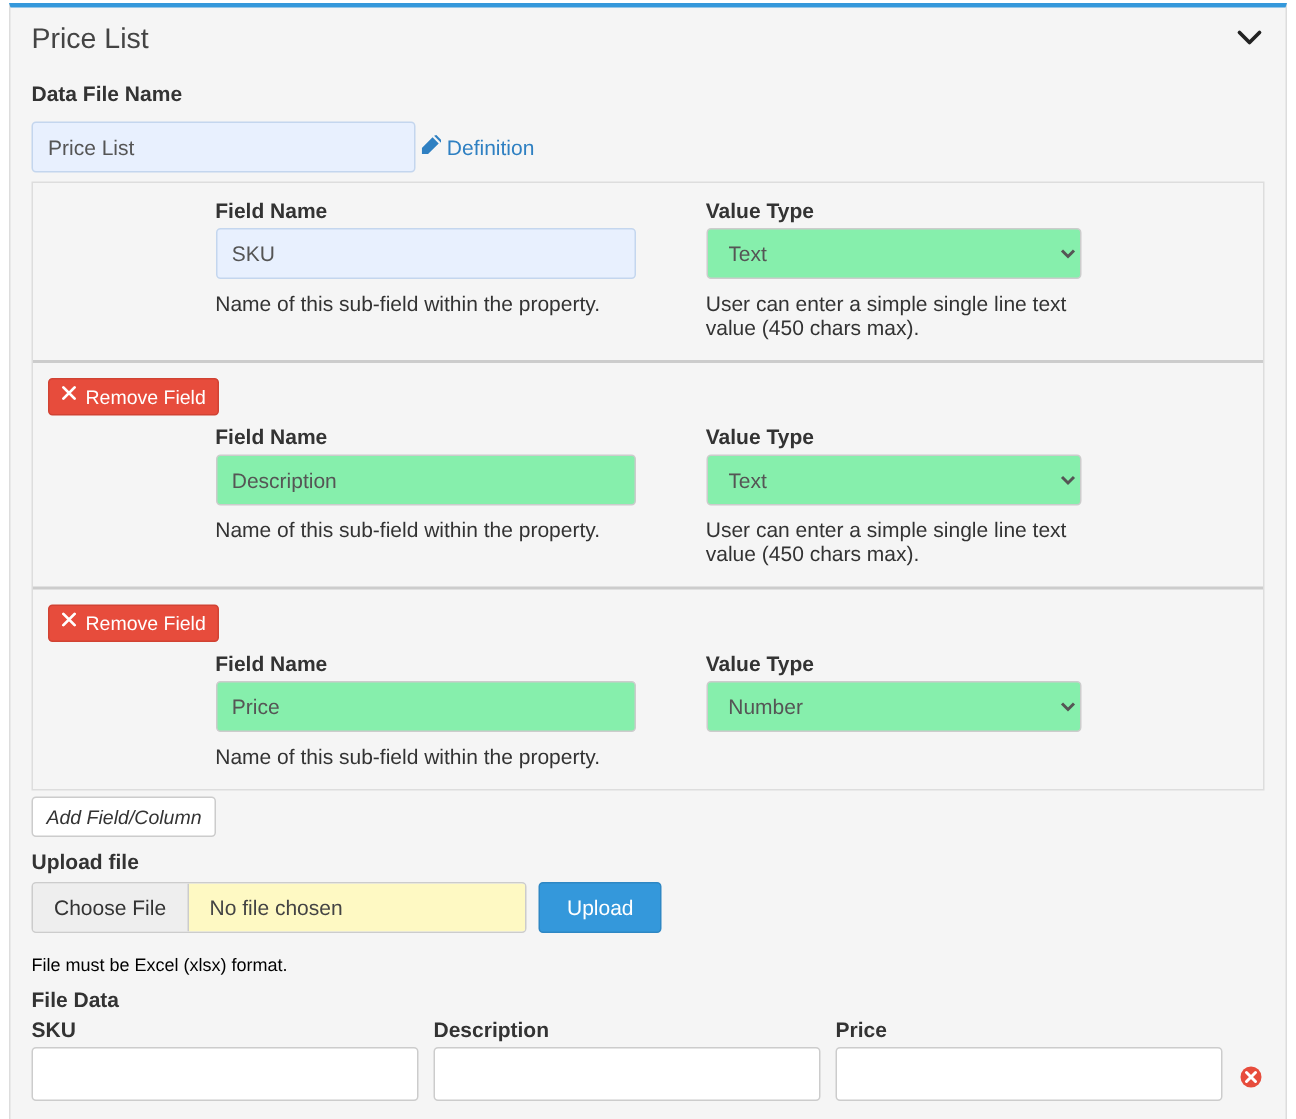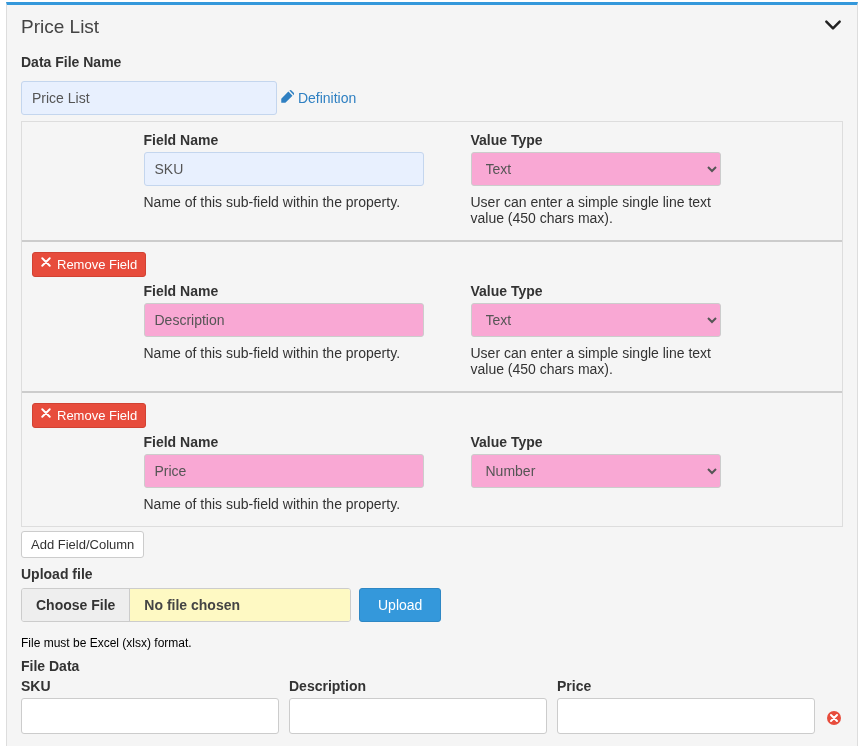--- a/index.html
+++ b/index.html
@@ -30,21 +30,21 @@
   .chevron svg { width: 20px; height: 20px; }
   .section { padding: 2px 14px 14px 14px; }
   .label-bold { font-weight: 700; margin: 8px 0 4px 0; }
   .input, .select {
     width: 100%;
     height: 34px;
     padding: 6px 10px;
     font-size: 14px;
     border: 1px solid #ccc;
     border-radius: 3px;
-    background: #f9a8d4;
+    background: #86efac;
     color: #555;
   }
   .input-lt {
     background: #e8f0fe;
     border-color: #c4d6ee;
   }
   .input-w { width: 256px; }
   .definition-link {
     display: inline-flex;
     align-items: flex-start;
@@ -85,34 +85,34 @@
     margin-bottom: 6px;
   }
   .btn-remove svg { width: 10px; height: 10px; fill: #fff; }
   .btn-add {
     background: #fff;
     border: 1px solid #ccc;
     padding: 5px 9px;
     font-size: 13px;
     color: #333;
     margin-top: 4px;
+    font-style: italic;
   }
   .file-row {
     display: flex;
     gap: 8px;
     align-items: stretch;
     margin-top: 6px;
   }
   .file-picker {
     display: flex;
     border: 1px solid #ccc;
     border-radius: 3px;
     overflow: hidden;
     width: 330px;
-    font-weight: bold;
   }
   .file-btn {
     background: #eee;
     border-right: 1px solid #ccc;
     padding: 8px 14px;
     font-size: 14px;
     cursor: pointer;
   }
   .file-text {
     flex: 1;

